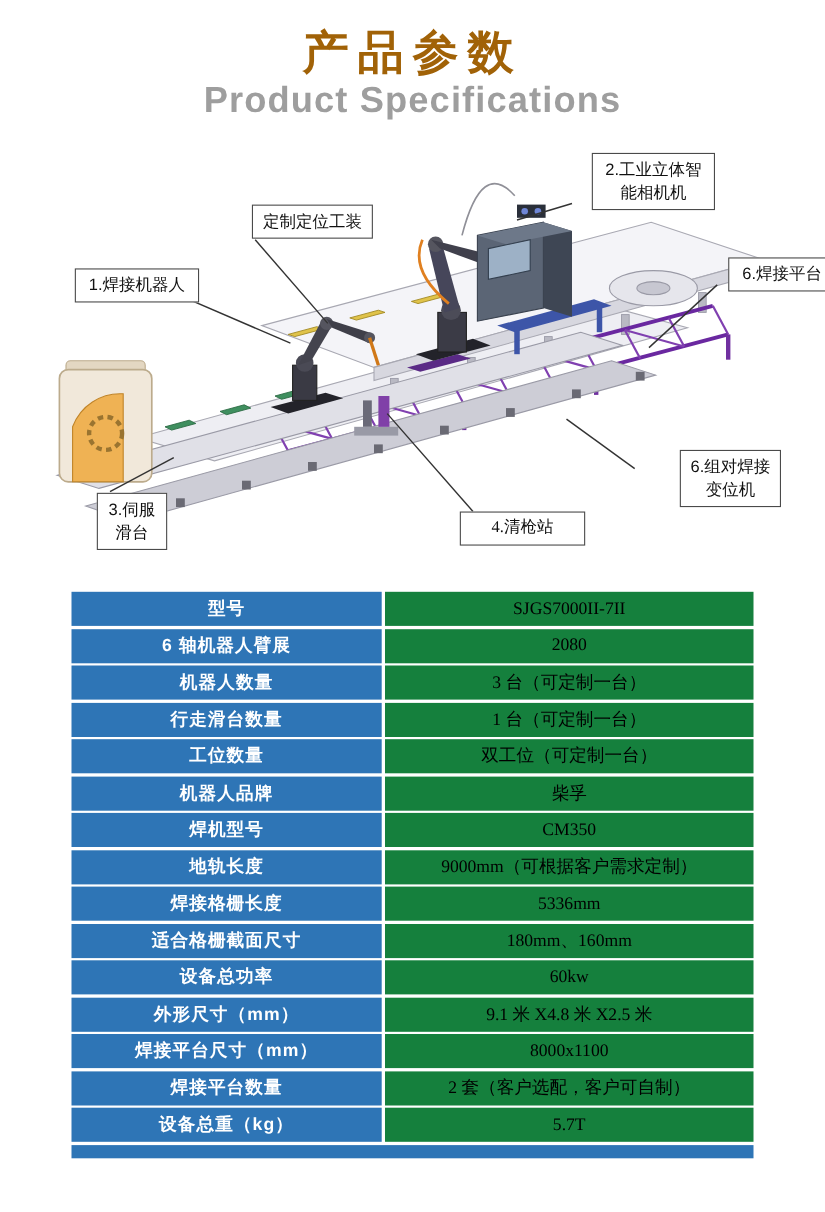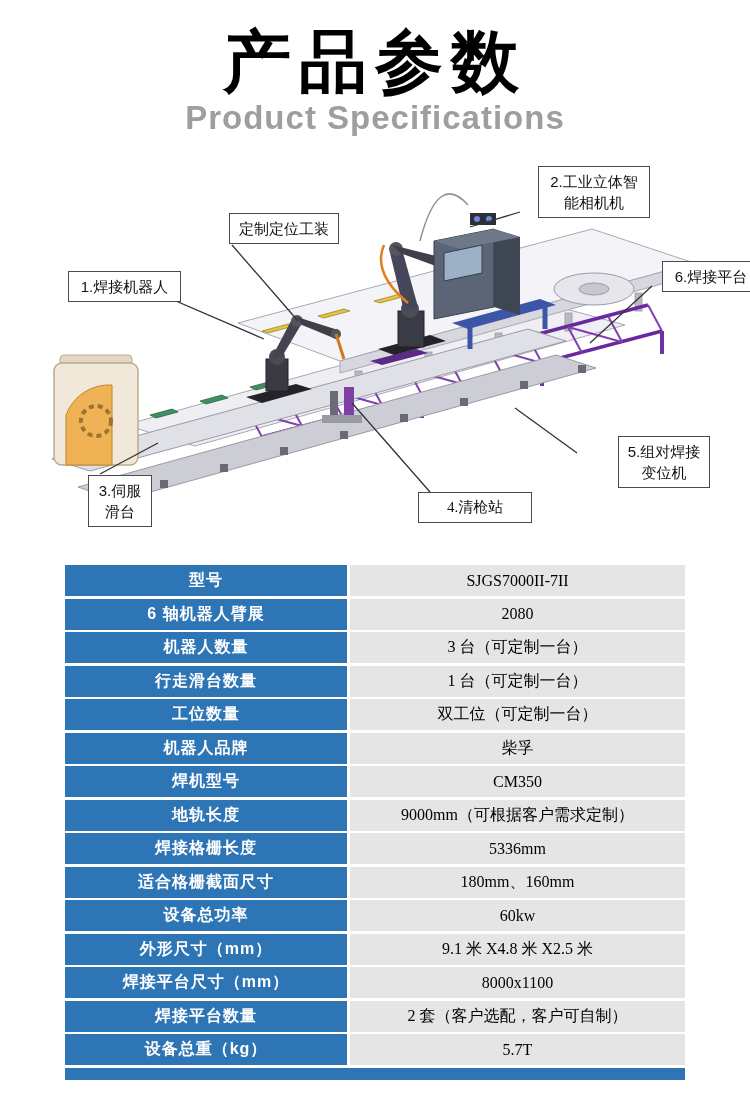--- a/index.html
+++ b/index.html
@@ -4,21 +4,21 @@
 <style>
   * { margin:0; padding:0; box-sizing:border-box; }
   html,body { background:#ffffff; }
   body {
     width:750px; height:1102px;
     position:relative; overflow:hidden;
     font-family:"Liberation Sans", sans-serif;
   }
   .header { text-align:center; padding-top:26px; }
   .title {
-    font-size:68px; font-weight:900; color:#000000;
+    font-size:42px; font-weight:900; color:#a16207;
     letter-spacing:8px; line-height:1.05;
     font-family:"DejaVu Sans", sans-serif;
   }
   .subtitle {
     font-size:33px; font-weight:bold; color:#9e9e9e;
     letter-spacing:1px; margin-top:2px;
   }
   .diagram {
     position:relative; width:750px; height:400px; margin-top:16px;
   }
@@ -30,21 +30,21 @@
   }
   .spec-table { width:620px; margin:12px auto 0; }
   .spec-row { display:flex; margin-bottom:2.5px; }
   .spec-label {
     width:282px; height:31px; background:#2e75b6; color:#ffffff;
     font-weight:bold; font-size:16px;
     display:flex; align-items:center; justify-content:center;
     letter-spacing:1px;
   }
   .spec-value {
-    flex:1; height:31px; background:#e5e5e5; color:#000000;
+    flex:1; height:31px; background:#15803d; color:#000000;
     font-size:16px; font-family:"Liberation Serif", serif;
     display:flex; align-items:center; justify-content:center;
     margin-left:3px;
   }
   .footer-bar { width:620px; height:12px; margin:0 auto; background:#2e75b6; }
 </style>
 </head>
 <body>
 
 <div class="header">
@@ -190,21 +190,21 @@
       <line x1="577" y1="300" x2="515" y2="255"></line>
       <line x1="430" y1="339" x2="352" y2="250"></line>
       <line x1="100" y1="321" x2="158" y2="290"></line>
     </g>
   </svg>
 
   <div class="callout" style="left:189px; top:60px;  width:110px;">定制定位工装</div>
   <div class="callout" style="left:498px; top:13px;  width:112px;">2.工业立体智能相机机</div>
   <div class="callout" style="left:28px;  top:118px; width:113px;">1.焊接机器人</div>
   <div class="callout" style="left:622px; top:108px; width:98px;">6.焊接平台</div>
-  <div class="callout" style="left:578px; top:283px; width:92px;">5.组对焊接变位机</div>
+  <div class="callout" style="left:578px; top:283px; width:92px;">6.组对焊接变位机</div>
   <div class="callout" style="left:378px; top:339px; width:114px;font-family:Liberation Serif, serif;">4.清枪站</div>
   <div class="callout" style="left:48px;  top:322px; width:64px;">3.伺服滑台</div>
 </div>
 
 <div class="spec-table">
   <div class="spec-row">
     <div class="spec-label">型号</div>
     <div class="spec-value">SJGS7000II-7II</div>
   </div>
   <div class="spec-row">

